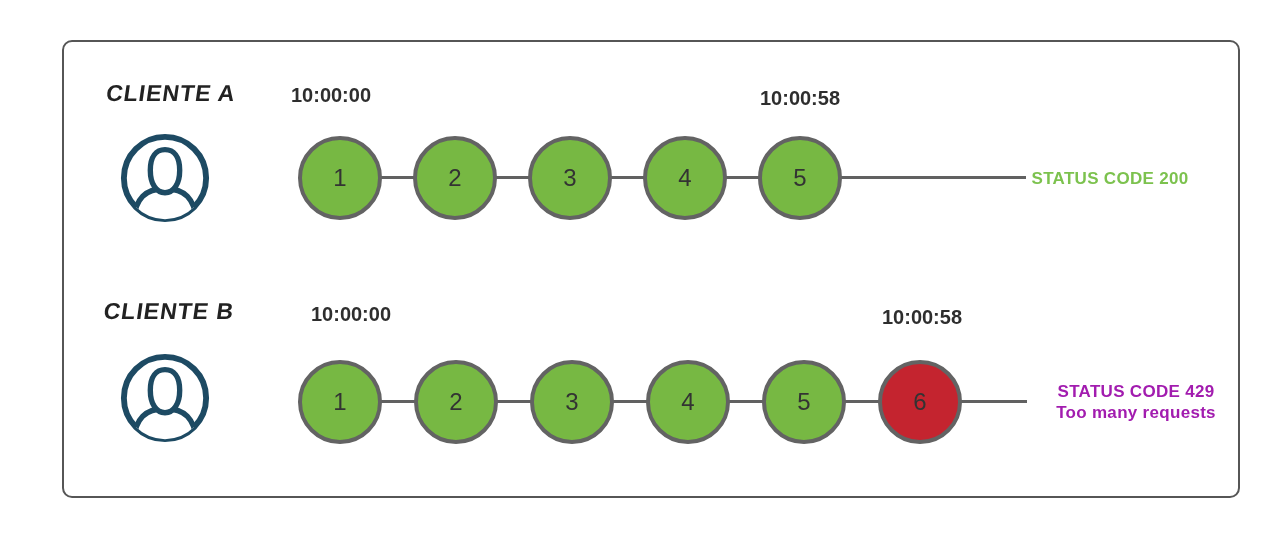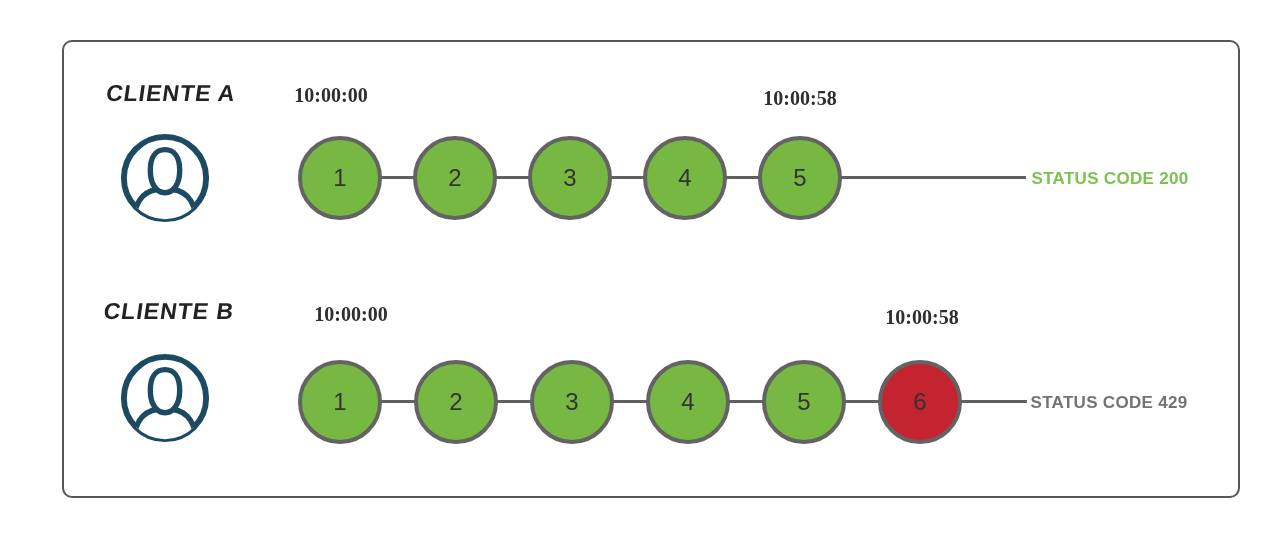--- a/index.html
+++ b/index.html
@@ -35,21 +35,20 @@
   .row-a .avatar { left: 118px; top: 131px; }
   .row-b .avatar { left: 118px; top: 351px; }
   .avatar svg { width: 100%; height: 100%; display: block; }
 
   .ts {
     position: absolute;
     transform: translate(-50%, -50%);
     font-size: 20px; font-weight: bold;
     color: var(--c-text, #2e2e2e);
     white-space: nowrap;
-    font-family: Liberation Serif, serif;
   }
   .row-a .ts-start { left: 331px; top: 95px; }
   .row-a .ts-end   { left: 800px; top: 98px; }
   .row-b .ts-start { left: 351px; top: 314px; }
   .row-b .ts-end   { left: 922px; top: 317px; }
 
   .timeline-line {
     position: absolute;
     height: 3px;
     background: var(--c-line, #616161);
@@ -144,16 +143,17 @@
   <div class="ts ts-end">10:00:58</div>
   <div class="timeline-line"></div>
   <div class="circles">
       <div class="request-circle" style="background: rgb(119, 184, 67);">1</div>
       <div class="request-circle" style="background: rgb(119, 184, 67);">2</div>
       <div class="request-circle" style="background: rgb(119, 184, 67);">3</div>
       <div class="request-circle" style="background: rgb(119, 184, 67);">4</div>
       <div class="request-circle" style="background: rgb(119, 184, 67);">5</div>
       <div class="request-circle" style="background: rgb(196, 36, 47);">6</div>
     </div>
-  <div class="status" style="color: #737373;">
+  <div class="status" style="color: #a21caf; margin-left: 27px;">
     <div>STATUS CODE 429</div>
+    <div>Too many requests</div>
   </div>
 </div>
 
 </body></html>

